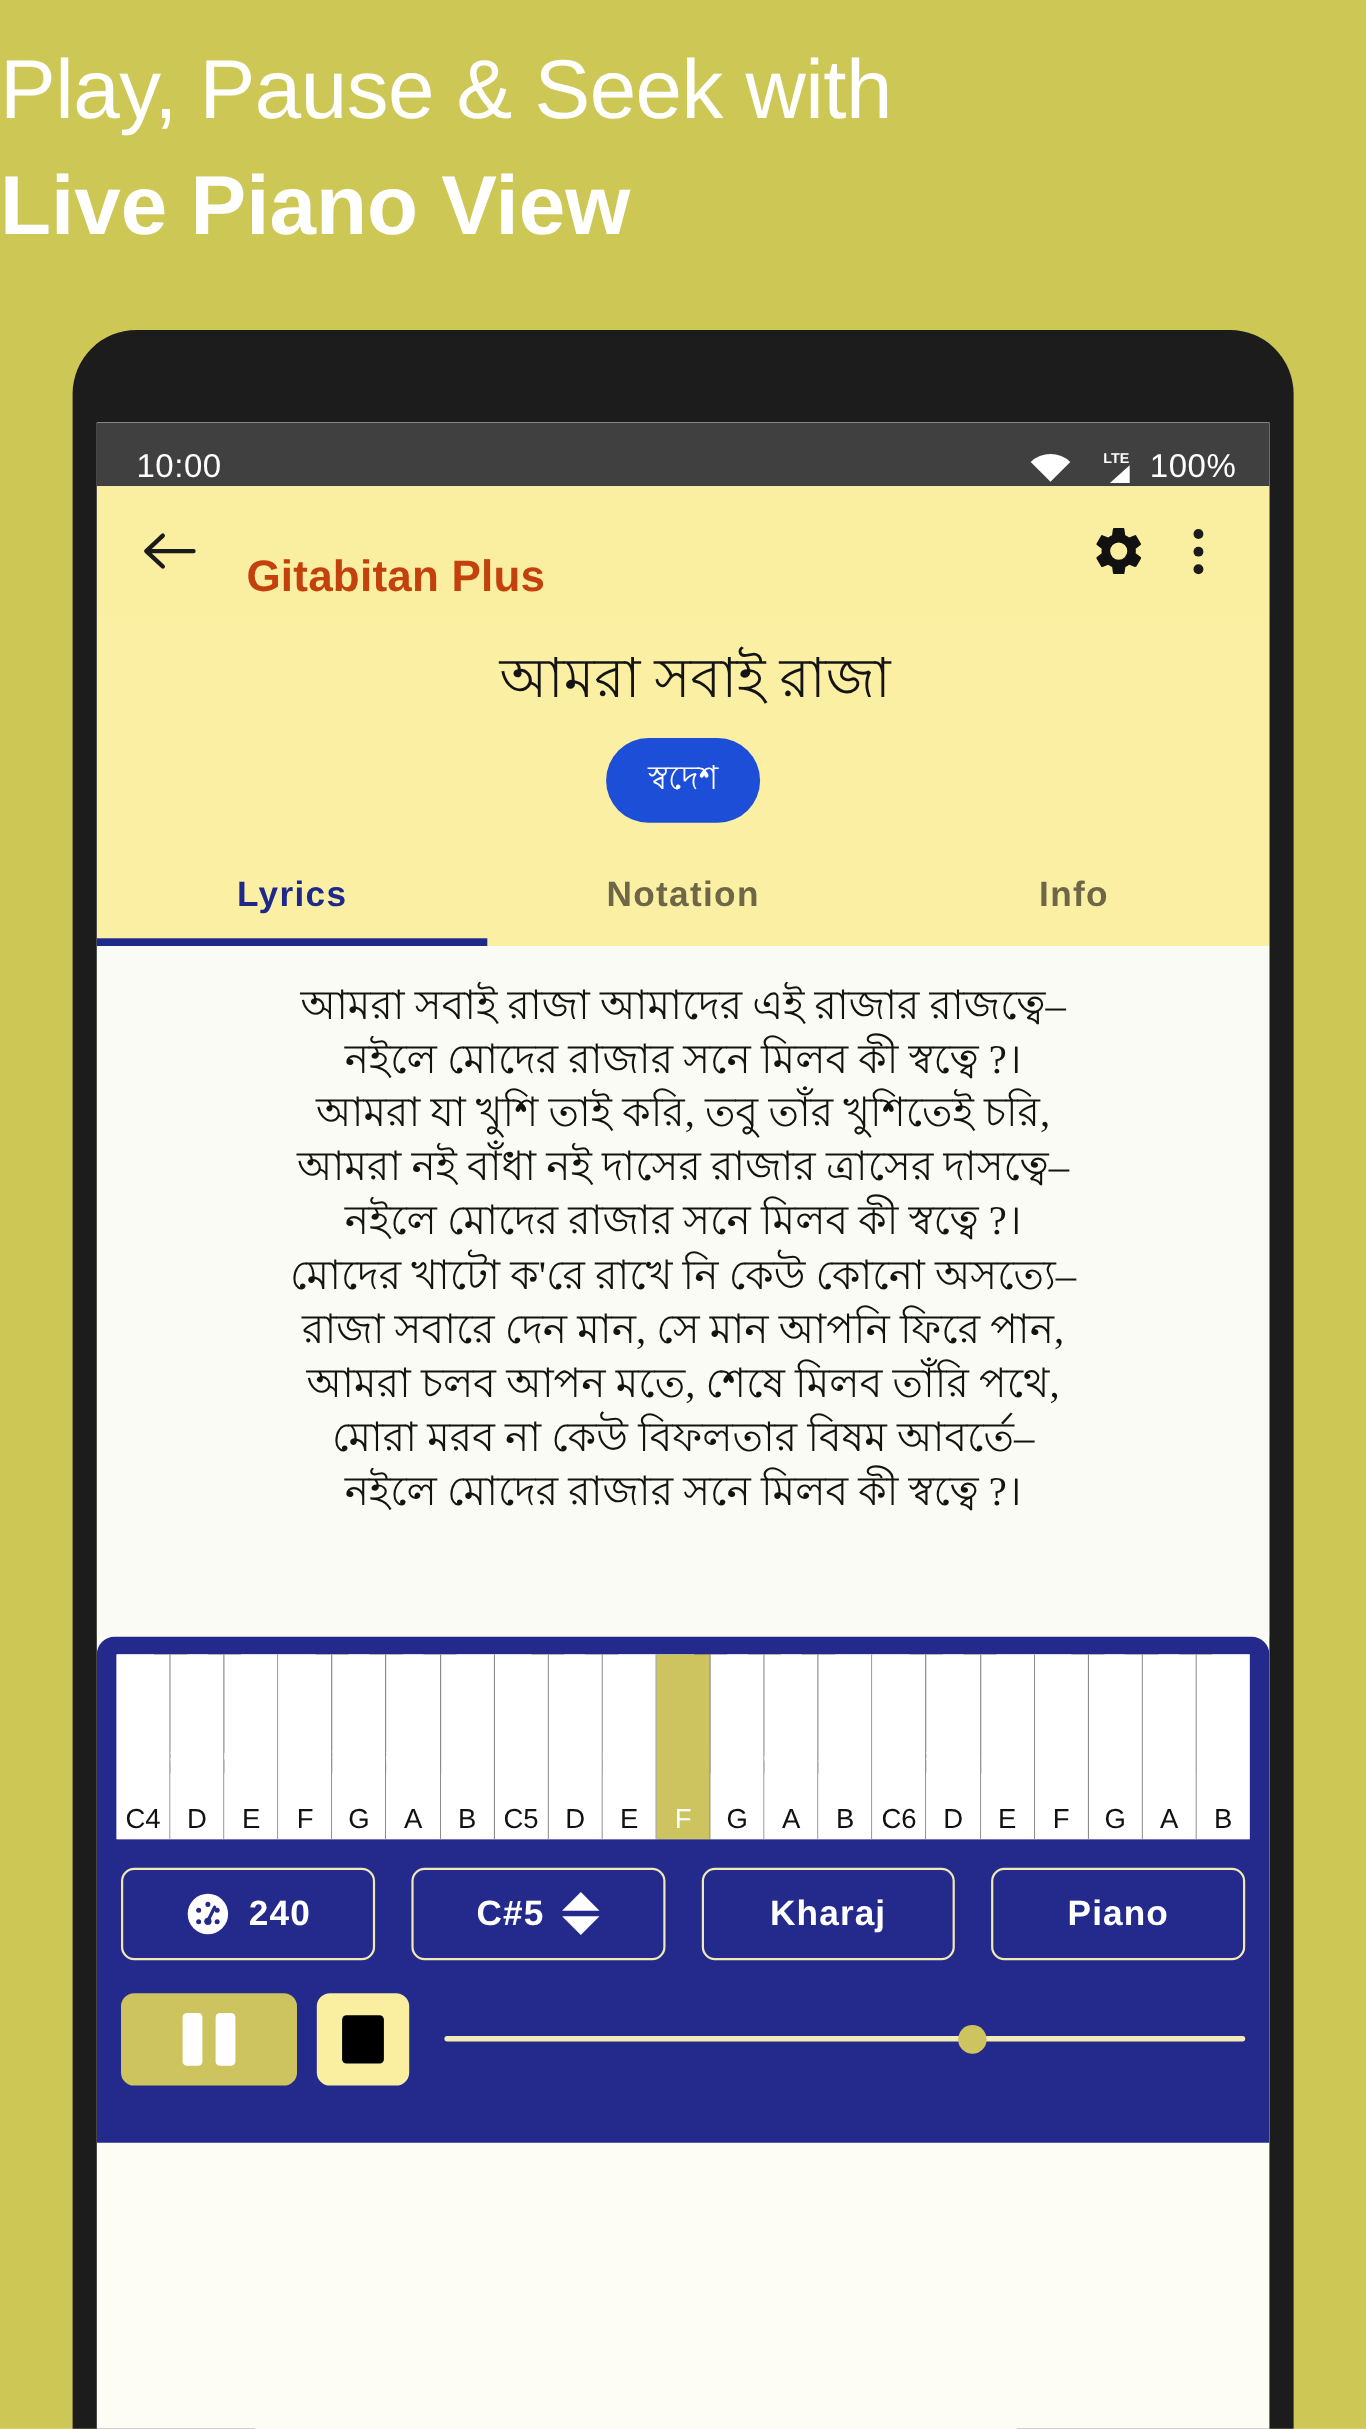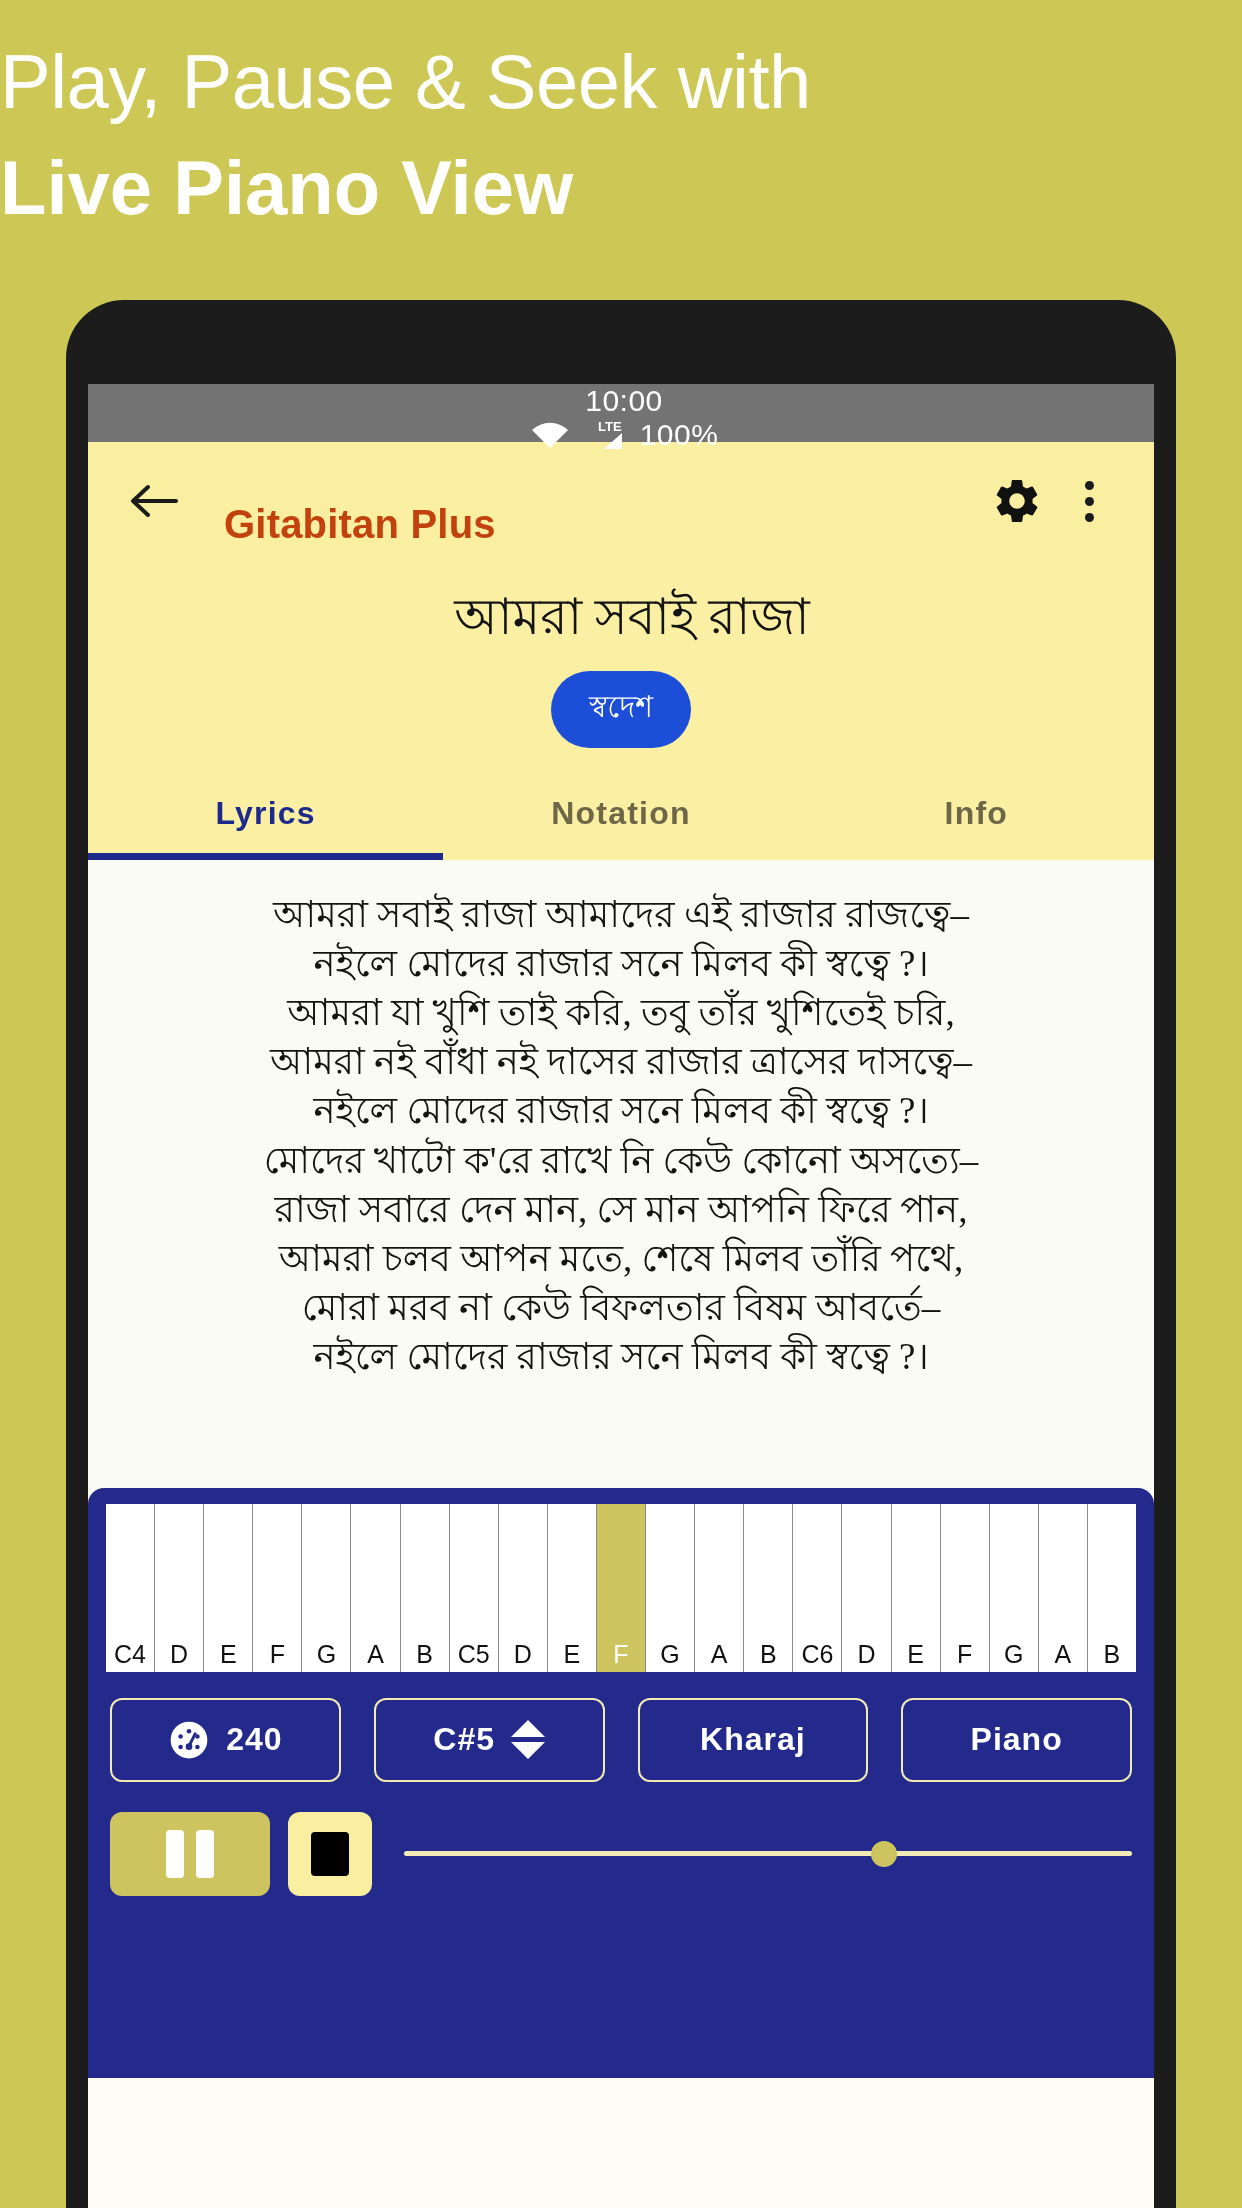--- a/index.html
+++ b/index.html
@@ -56,27 +56,26 @@
     top: 84px;
     width: 1066px;
     height: 1876px;
     background: #fdfdf6;
     overflow: hidden;
   }
 
   
   .statusbar {
     height: 58px;
-    background: #737373;
-    display: flex;
-    align-items: center;
+    background: #404040;
+    display: flex;
+    align-items: flex-end;
     justify-content: space-between;
     padding: 0 30px 0 36px;
     color: #ffffff;
-    flex-direction: column;
   }
   .status-time {
     font-size: 30px;
     font-weight: 400;
     letter-spacing: 0.5px;
   }
   .status-right {
     display: flex;
     align-items: center;
     gap: 12px;
@@ -203,21 +202,21 @@
     line-height: 1.33;
     color: #14140f;
     white-space: nowrap;
   }
 
   
   .piano-panel {
     background: #232a8c;
     border-radius: 16px 16px 0 0;
     padding: 16px 0 0;
-    height: 590px;
+    height: 460px;
     position: relative;
   }
   .piano {
     position: relative;
     margin: 0 18px;
     height: 168px;
     background: #ffffff;
     display: flex;
   }
   .wkey {

